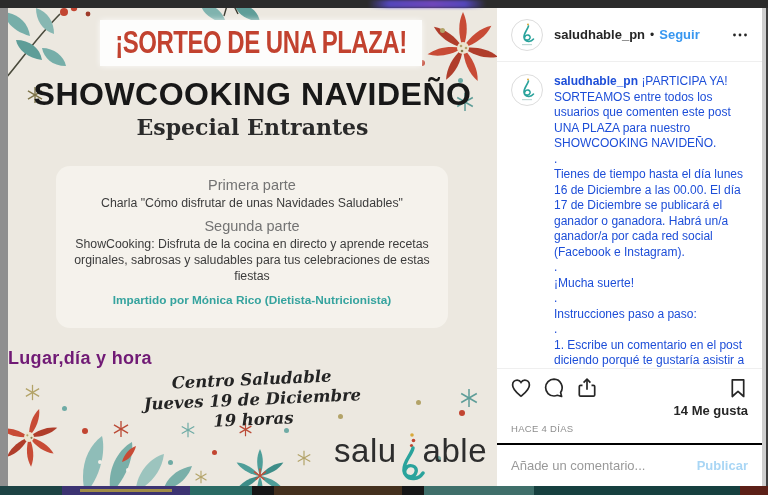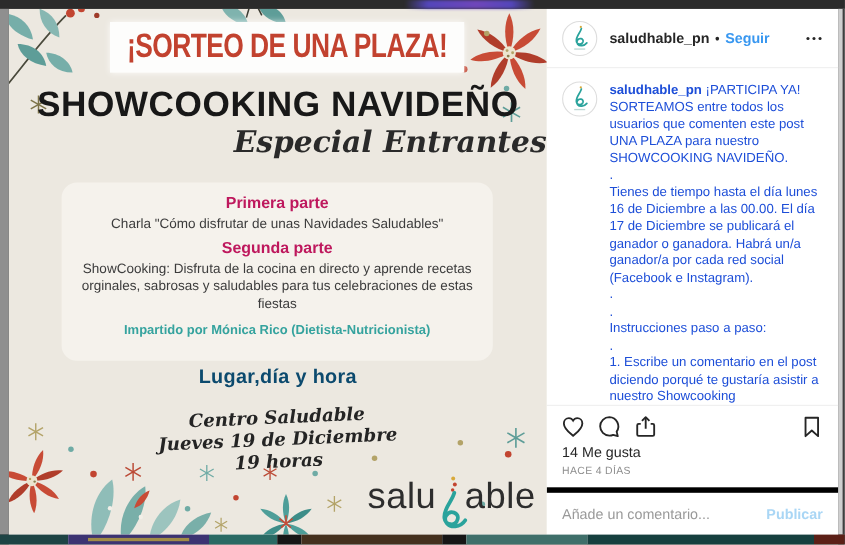--- a/index.html
+++ b/index.html
@@ -26,31 +26,31 @@
   .deco { position:absolute; z-index:1; }
   .dot { position:absolute; border-radius:50%; z-index:1; }
 
   .title-band { position:absolute; left:92px; top:12px; width:322px; height:46px; background:#fdfdfc;
                 display:flex; align-items:center; justify-content:center; z-index:2; box-shadow:0 0 6px rgba(255,255,255,.8); }
   .title-band span { color:#c2422f; font-weight:800; font-size:24px; letter-spacing:-.5px;
                      transform:scaleY(1.28); white-space:nowrap; }
 
   .main-title { position:absolute; left:0; top:68px; width:100%; text-align:center; z-index:2;
                 font-weight:800; font-size:32px; color:#181818; letter-spacing:.5px; }
-  .subtitle { position:absolute; left:0; top:106px; width:100%; text-align:right; z-index:2;
-              font-family:"DejaVu Serif",serif; font-style:italic; font-weight:600; font-size:27px; color:#2a2a2a; }
+  .subtitle { position:absolute; left:0; top:106px; width:100%; text-align:center; z-index:2;
+              font-family:"DejaVu Serif",serif; font-weight:600; font-size:22px; color:#2a2a2a; }
 
   .info-box { position:absolute; left:48px; top:158px; width:392px; height:162px; background:#f5f2ec;
               border-radius:14px; z-index:2; text-align:center; padding-top:11px; }
-  .part-heading { font-weight:700; font-size:14.5px; color:#be185d; margin-top:7px; }
+  .part-heading { font-weight:400; font-size:14.5px; color:#737373; margin-top:7px; }
   .part-text { font-size:12.3px; color:#3c3c3c; line-height:16px; margin:2px 14px 0; }
   .instructor { color:#35a39e; font-weight:700; font-size:11.8px; margin-top:9px; }
 
-  .when-heading { position:absolute; left:0; top:324px; width:100%; text-align:center; z-index:2;
-                  font-weight:800; font-size:18px; color:#0c4a6e; letter-spacing:.3px; }
+  .when-heading { position:absolute; left:0; top:340px; width:100%; text-align:left; z-index:2;
+                  font-weight:800; font-size:18px; color:#701a75; letter-spacing:.3px; }
   .when-lines { position:absolute; left:0; top:362px; width:100%; text-align:center; z-index:2;
                 font-family:"DejaVu Serif",serif; font-style:italic; font-weight:600; font-size:16.5px;
                 color:#242424; line-height:20px; transform:rotate(-2.5deg); }
 
   .logo { position:absolute; right:10px; bottom:2px; display:flex; align-items:flex-start; z-index:3; }
   .logo .txt { font-size:33px; color:#2d2d2d; font-weight:400; letter-spacing:.5px; line-height:38px; }
   .logo svg { margin:0 -2px; }
 
   
   .panel { width:265px; height:478px; background:#fff; display:flex; flex-direction:column; flex:none; }
@@ -66,24 +66,24 @@
   .comments { flex:1; overflow:hidden; padding:12px 14px 0; }
   .comment-row { display:flex; }
   .comment-body { margin-left:11px; font-size:12px; line-height:15.5px; color:#1d4ed8; width:197px; }
   .comment-body .cb-user { font-weight:700; }
   .cpara { margin:0; min-height:15.5px; }
 
   .actions { border-top:1px solid #efefef; padding:7px 12px 0; display:flex; align-items:center; flex:none; }
   .actions .ic { margin-right:9px; cursor:pointer; display:flex; }
   .actions .save { margin-left:auto; margin-right:0; }
 
-  .likes { padding:3px 14px 0; font-weight:400; font-size:13px; color:#262626; flex:none; }
+  .likes { padding:3px 14px 0; font-weight:700; font-size:13px; color:#262626; flex:none;text-align:right; }
   .timestamp { padding:5px 14px 0 14px; font-size:9.5px; color:#8e8e8e; letter-spacing:.3px; flex:none; }
 
-  .composer { border-top:5px solid #000000; margin-top:9px; height:43px; display:flex; align-items:center;
+  .composer { border-top:2px solid #000000; margin-top:9px; height:43px; display:flex; align-items:center;
               padding:0 14px; flex:none; }
   .composer input { border:none; outline:none; flex:1; font-size:13px; color:#262626;
                     font-family:"Liberation Sans",sans-serif; background:transparent; }
   .composer input::placeholder { color:#999; }
   .publish { color:#a9d6f5; font-weight:700; font-size:13px; cursor:default;text-align:center; }
 </style>
 </head>
 <body>
 
 <div class="frame-top">
@@ -320,20 +320,21 @@
             <path d="M10.5 3 C9.5 7 5.5 10 6 14.5 C6.4 17.5 11 18.2 12 15 C12.8 12 8.5 10.8 6.8 13.8 C5.6 16 7.4 18.8 11 18.5 C13 18.3 14.5 17.2 15.5 16" stroke="#2aa39c" stroke-width="1.6" fill="none" stroke-linecap="round"></path>
             <rect x="4" y="21" width="10" height="1.2" fill="#bcd8d4"></rect>
           </svg>
         </div>
         <div class="comment-body">
           <p class="cpara"><span class="cb-user">saludhable_pn</span> <span>¡PARTICIPA YA! SORTEAMOS entre todos los usuarios que comenten este post UNA PLAZA para nuestro SHOWCOOKING NAVIDEÑO.</span></p>
           <div>
               <p class="cpara">.</p>
               <p class="cpara">Tienes de tiempo hasta el día lunes 16 de Diciembre a las 00.00. El día 17 de Diciembre se publicará el ganador o ganadora. Habrá un/a ganador/a por cada red social (Facebook e Instagram).</p>
               <p class="cpara">.</p>
+              <p class="cpara">¡Mucha suerte!</p>
               <p class="cpara">.</p>
               <p class="cpara">Instrucciones paso a paso:</p>
               <p class="cpara">.</p>
               <p class="cpara">1. Escribe un comentario en el post diciendo porqué te gustaría asistir a nuestro Showcooking (OBLIGATORIO)</p>
             </div>
         </div>
       </div>
     </div>
 
     <div class="actions">

